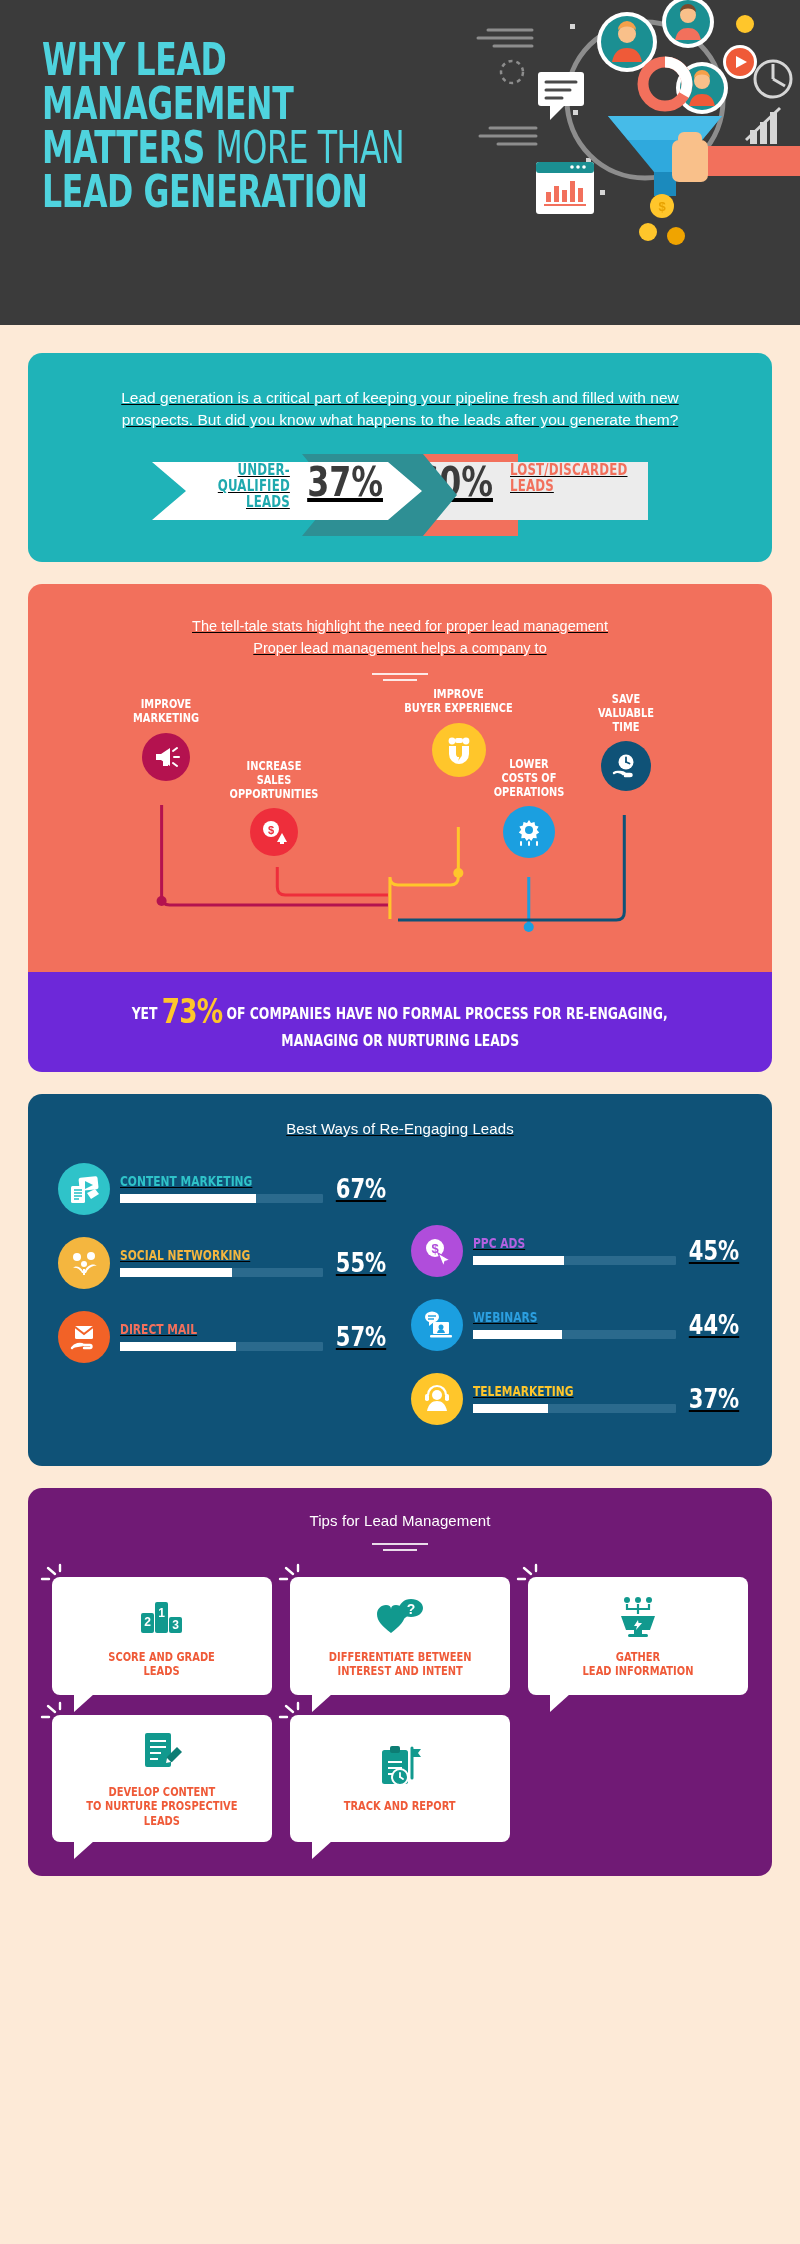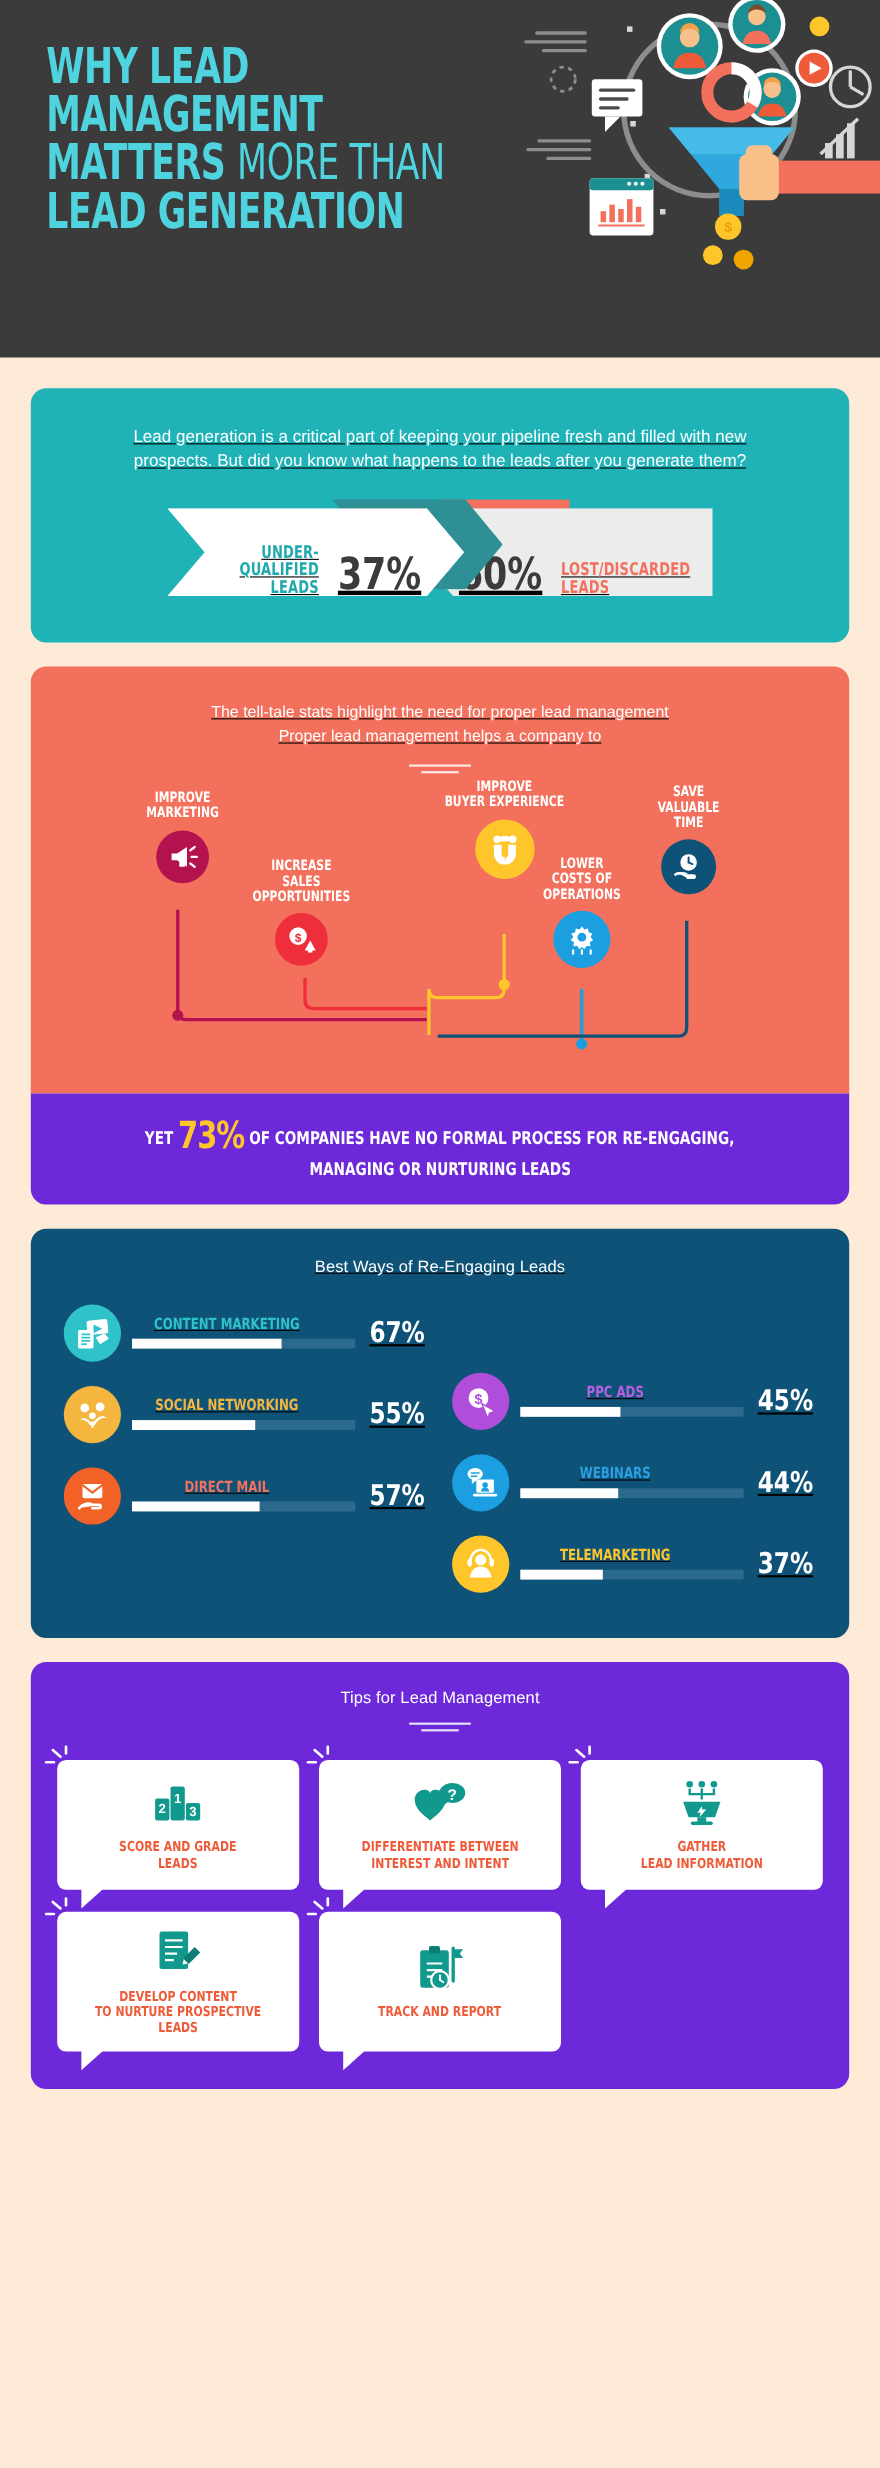--- a/index.html
+++ b/index.html
@@ -50,22 +50,22 @@
     text-align: center; max-width: 620px; margin: 0 auto;
   }
   .stat-row { display: flex; justify-content: center; align-items: center; margin-top: 30px; }
 
   .hexwrap { position: relative; }
   .hexwrap.left  { margin-right: -22px; z-index: 2;}
   .hexwrap.right { margin-left: -22px; z-index: 1;}
 
   .hex {
     position: relative;
-    height: 80px;
-    display: flex; align-items: flex-end;
+    height: 58px;
+    display: flex; align-items: flex-start;
     padding: 0 34px;
     -webkit-clip-path: polygon(34px 0, 100% 0, calc(100% - 0px) 0, 100% 50%, 100% 100%, 34px 100%, 0 50%);
             clip-path: polygon(34px 0, 100% 0, 100% 50%, 100% 100%, 34px 100%, 0 50%);
   }
   .hex-a {
     background: #ffffff; width: 270px; justify-content: flex-end; gap: 12px;
     -webkit-clip-path: polygon(0 0, calc(100% - 34px) 0, 100% 50%, calc(100% - 34px) 100%, 0 100%, 34px 50%);
             clip-path: polygon(0 0, calc(100% - 34px) 0, 100% 50%, calc(100% - 34px) 100%, 0 100%, 34px 50%);
   }
   .hex-a-shadow {
@@ -131,42 +131,42 @@
     color:#fff; font-weight:700; text-transform:uppercase; font-size:16px;
     line-height:1.15; transform: scaleX(0.86); display:inline-block;
   }
   .yet .big { color:#ffc62b; font-size:34px; vertical-align:-4px; letter-spacing:-1px; }
 
   
   .sec-blue { background:#0f5277; margin-top:22px; padding: 26px 30px 19px; margin-left: 28px; }
   .sec-head {
     color:#fff; font-size:15px; text-align:center; letter-spacing:.1px;
   }
-  .chan-wrap { display:flex; gap: 22px; margin-top: 26px; text-align: center; }
+  .chan-wrap { display:flex; gap: 22px; margin-top: 26px; }
   .chan-col { flex:1; display:flex; flex-direction:column; }
   .chan-col.right { padding-top: 62px; }
   .chan-row { display:flex; align-items:center; gap: 10px; margin-bottom: 22px; }
   .chan-icon { width:52px; height:52px; border-radius:50%; flex:0 0 52px;
                display:flex; align-items:center; justify-content:center; }
   .chan-mid { flex:1; min-width:0; }
   .chan-name {
     font-family:"DejaVu Sans Condensed","Liberation Sans Narrow","Liberation Sans",sans-serif;
     font-weight:700; font-size:14px; text-transform:uppercase; transform:scaleX(.85);
     transform-origin:left center; white-space:nowrap; line-height:1;
   }
   .chan-bar { position:relative; height:9px; margin-top:6px; background:#2b6a8d; border-radius:1px;}
   .chan-bar span { position:absolute; left:0; top:0; height:9px; background:#fff; }
   .chan-val {
     font-family:"DejaVu Sans Condensed","Liberation Sans Narrow","Liberation Sans",sans-serif;
     color:#fff; font-weight:700; font-size:26px; line-height:1; transform:scaleX(.9);
     flex:0 0 auto; white-space:nowrap;
   }
 
   
-  .sec-tips { background:#6d28d9; margin:22px 28px 30px; border-radius:14px; padding: 24px 24px 34px; }
+  .sec-tips { background:#701a75; margin:22px 28px 30px; border-radius:14px; padding: 24px 24px 34px; }
   .tips-grid { display:grid; grid-template-columns: repeat(3,1fr); gap: 20px 18px; margin-top: 26px; }
   .tip {
     position:relative; background:#fff; border-radius:8px; min-height: 118px;
     display:flex; flex-direction:column; align-items:center; justify-content:center;
     padding: 14px 10px 14px; text-align:center;
   }
   .tip:after {
     content:""; position:absolute; left: 22px; bottom: -17px;
     border-left: 0 solid transparent; border-right: 20px solid transparent;
     border-top: 18px solid #fff;

